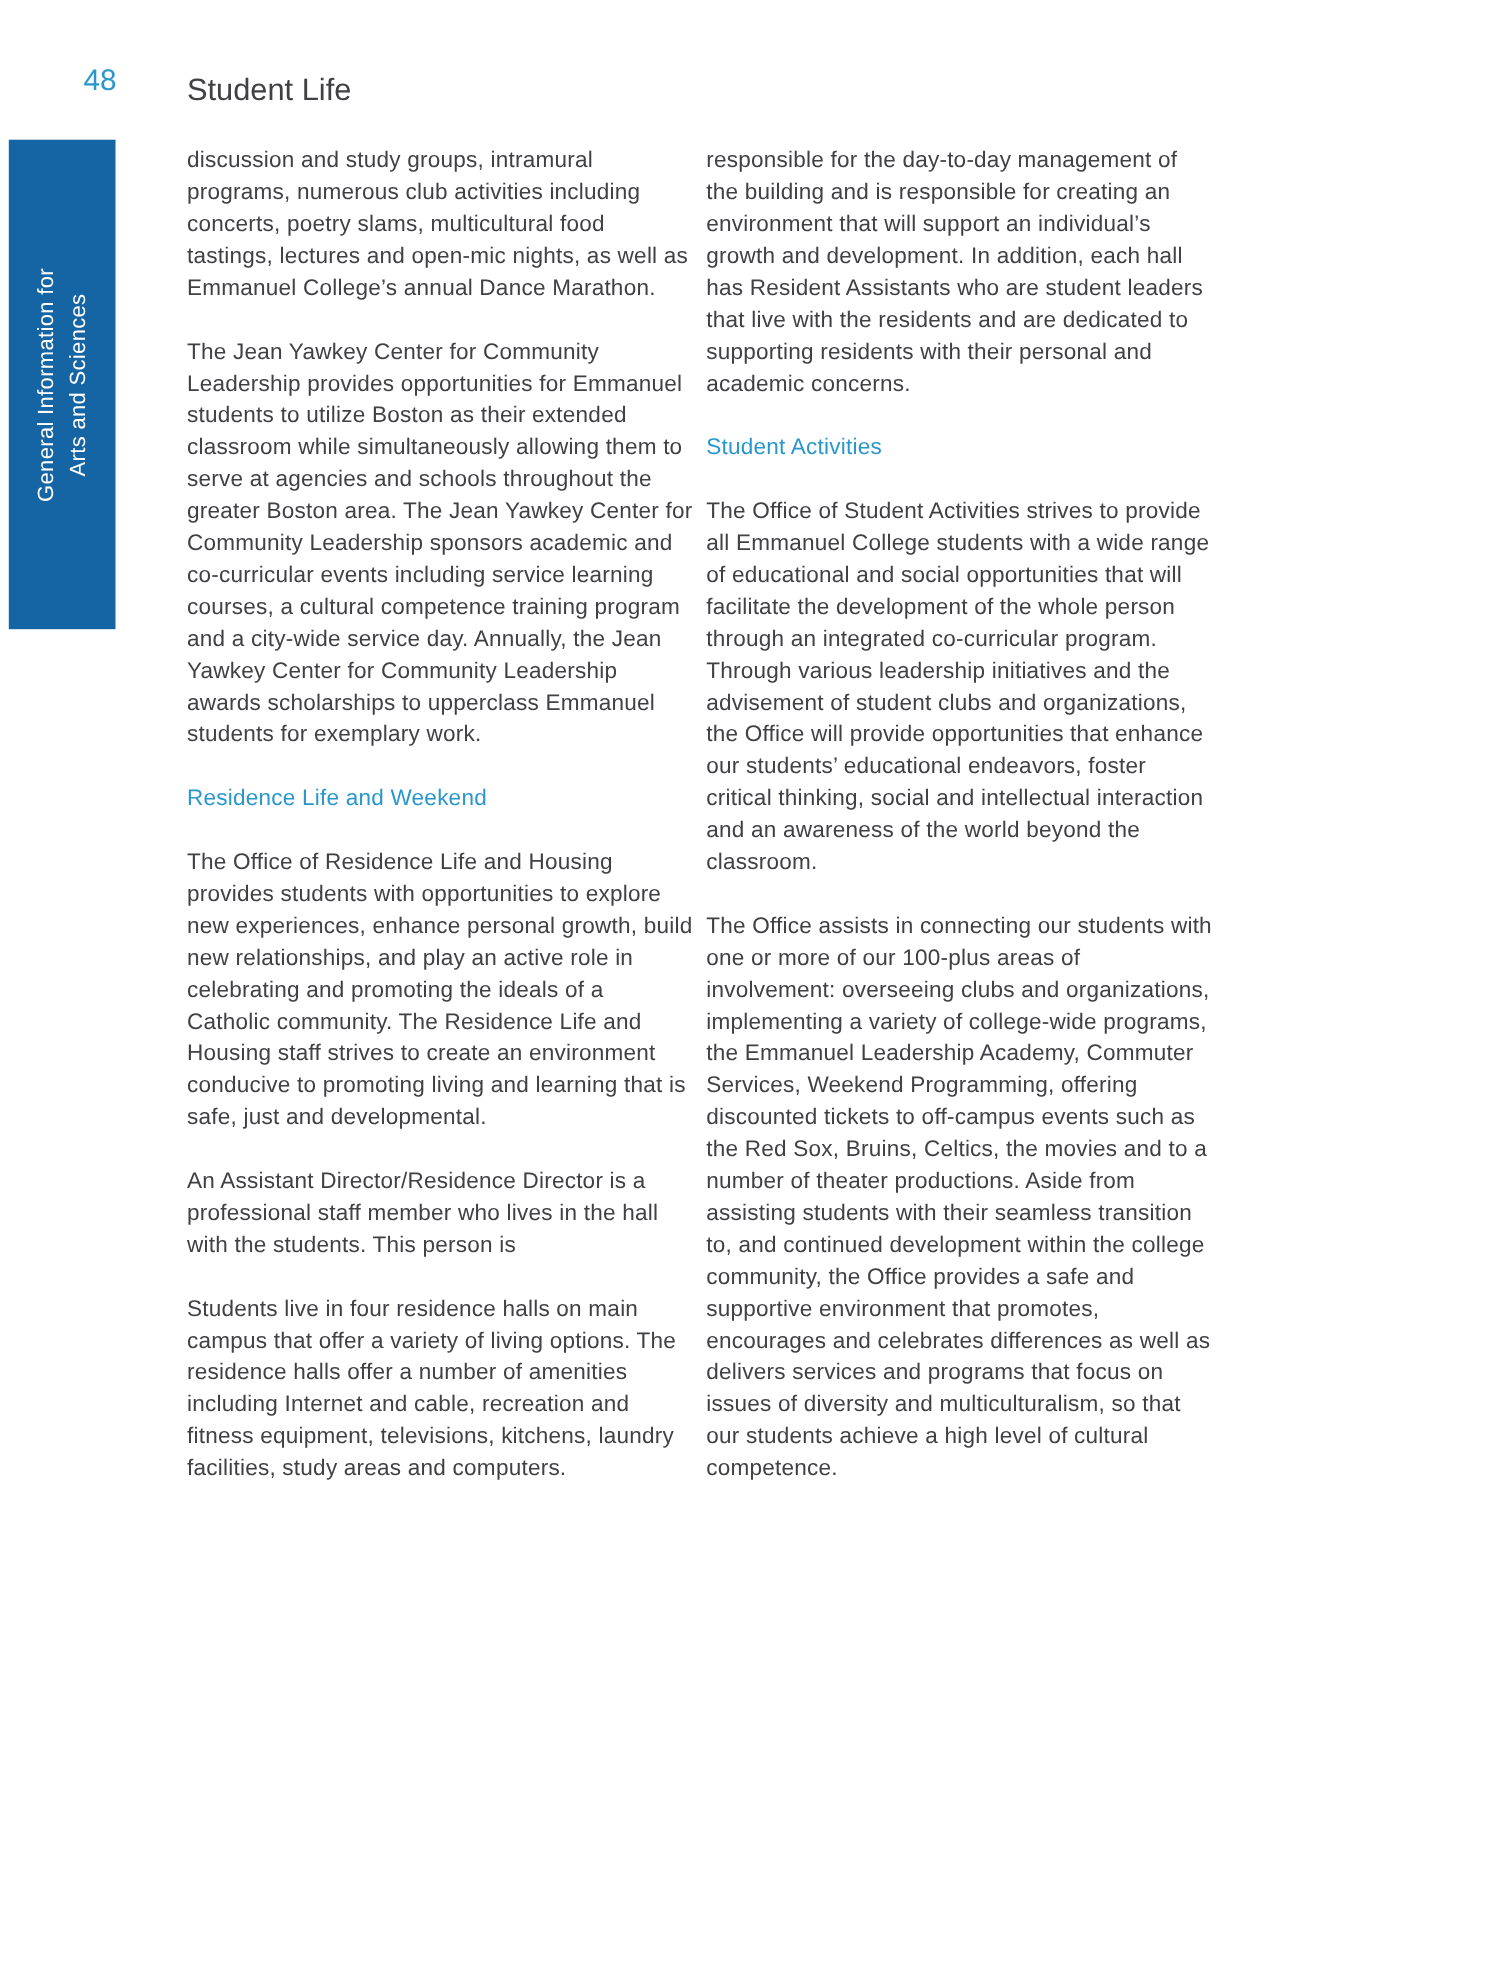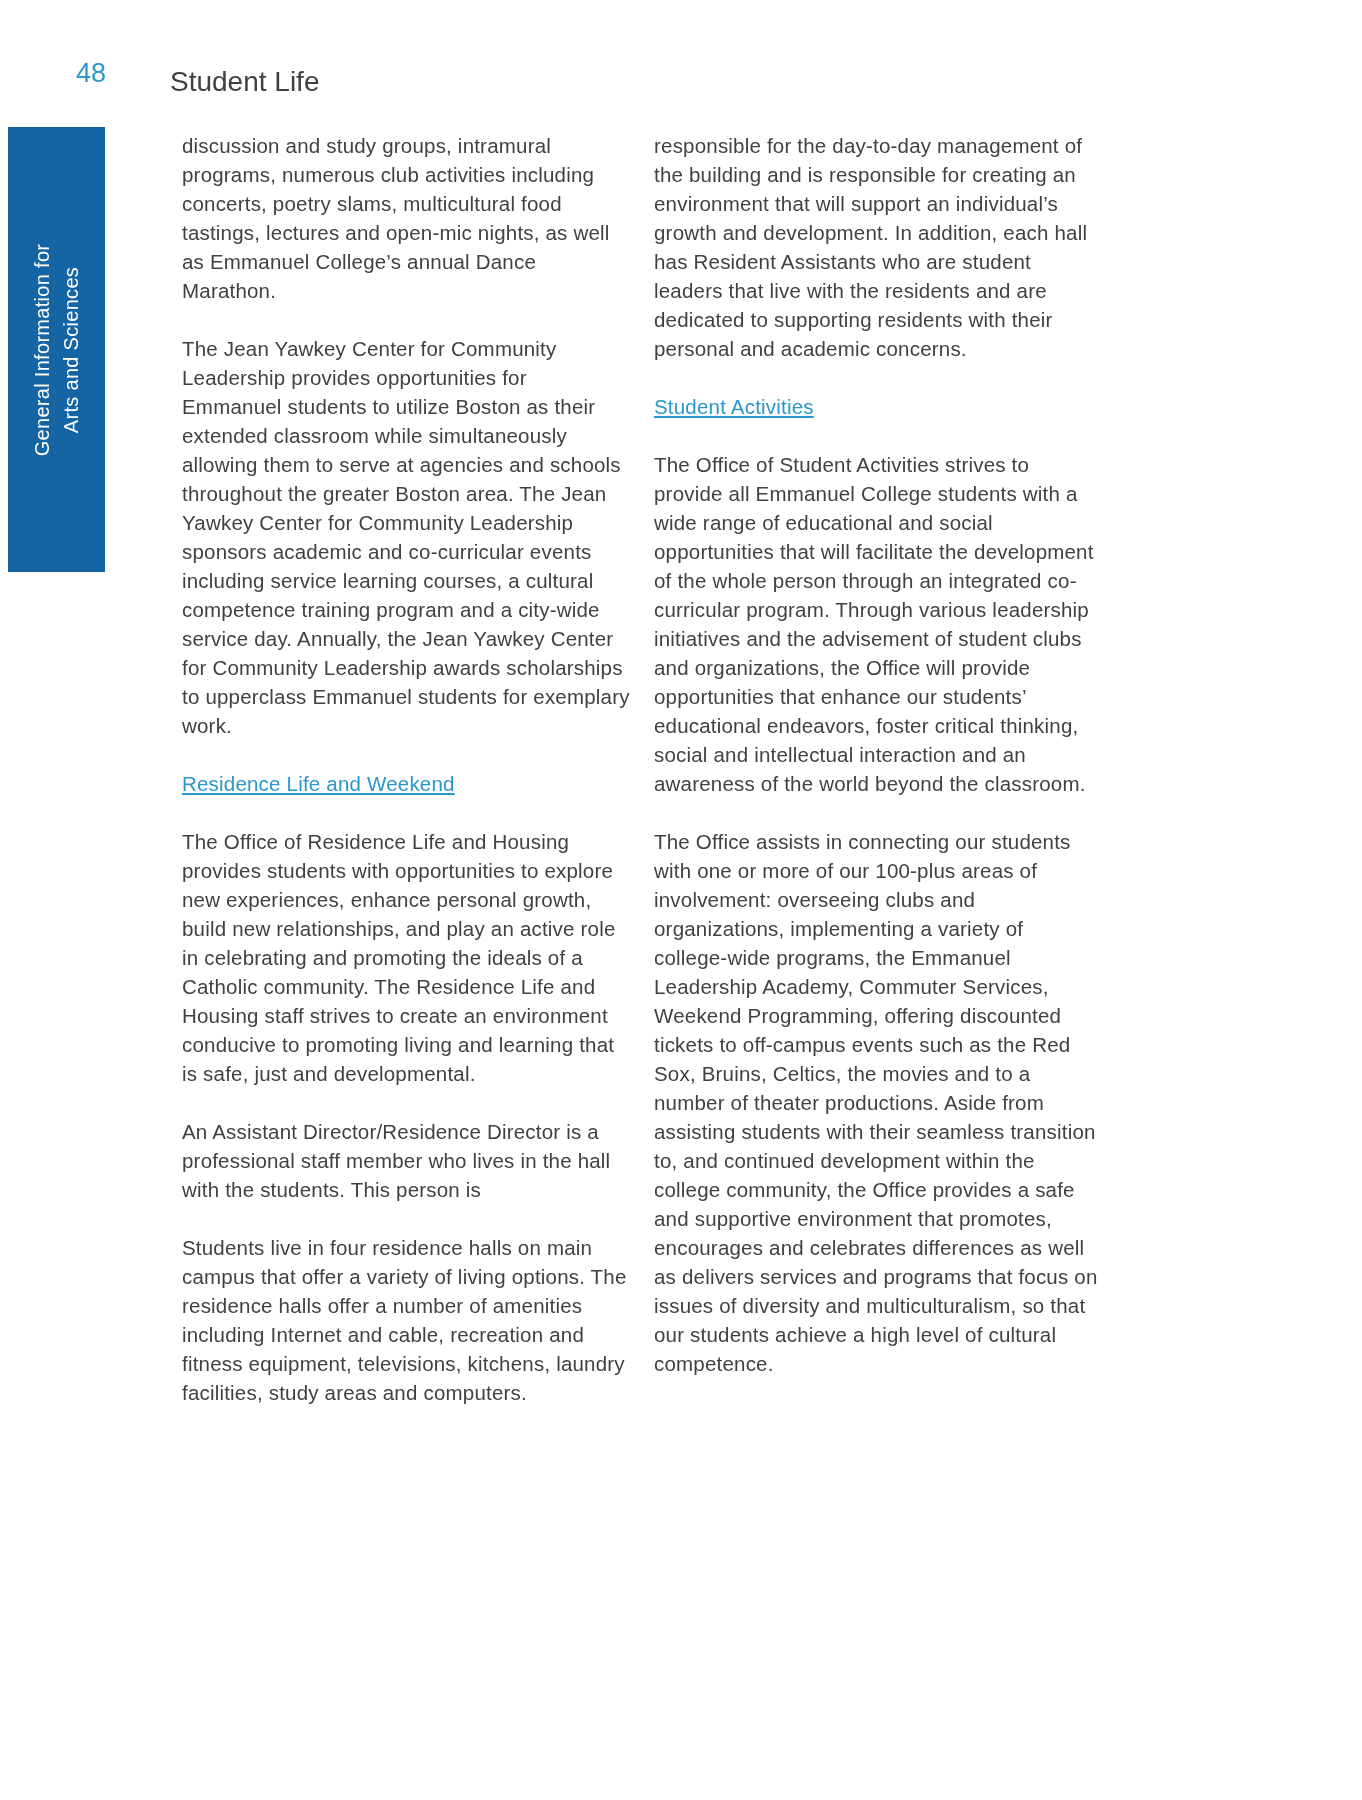--- a/index.html
+++ b/index.html
@@ -59,29 +59,28 @@
     top:131px;
     width:460px;
     font-size:20.5px;
     font-weight:300;
     line-height:29px;
     letter-spacing:0.2px;
   }
   .col-left{left:170px;}
   .col-right{left:642px;}
   .column p{
-    margin:0 0 29px 12px;
+    margin:0 0 29px 0;
   }
   .column p:last-child{margin-bottom:0;}
   .col-heading{
     color:var(--accent);
     font-weight:500;
     margin:0;
     line-height:29px;
-    text-decoration:underline;
   }
   .footer-text{
     position:absolute;
     left:170px;
     top:1480px;
     font-size:16px;
     font-weight:300;
     color:var(--accent);
     letter-spacing:0.2px;
     text-align:center;

